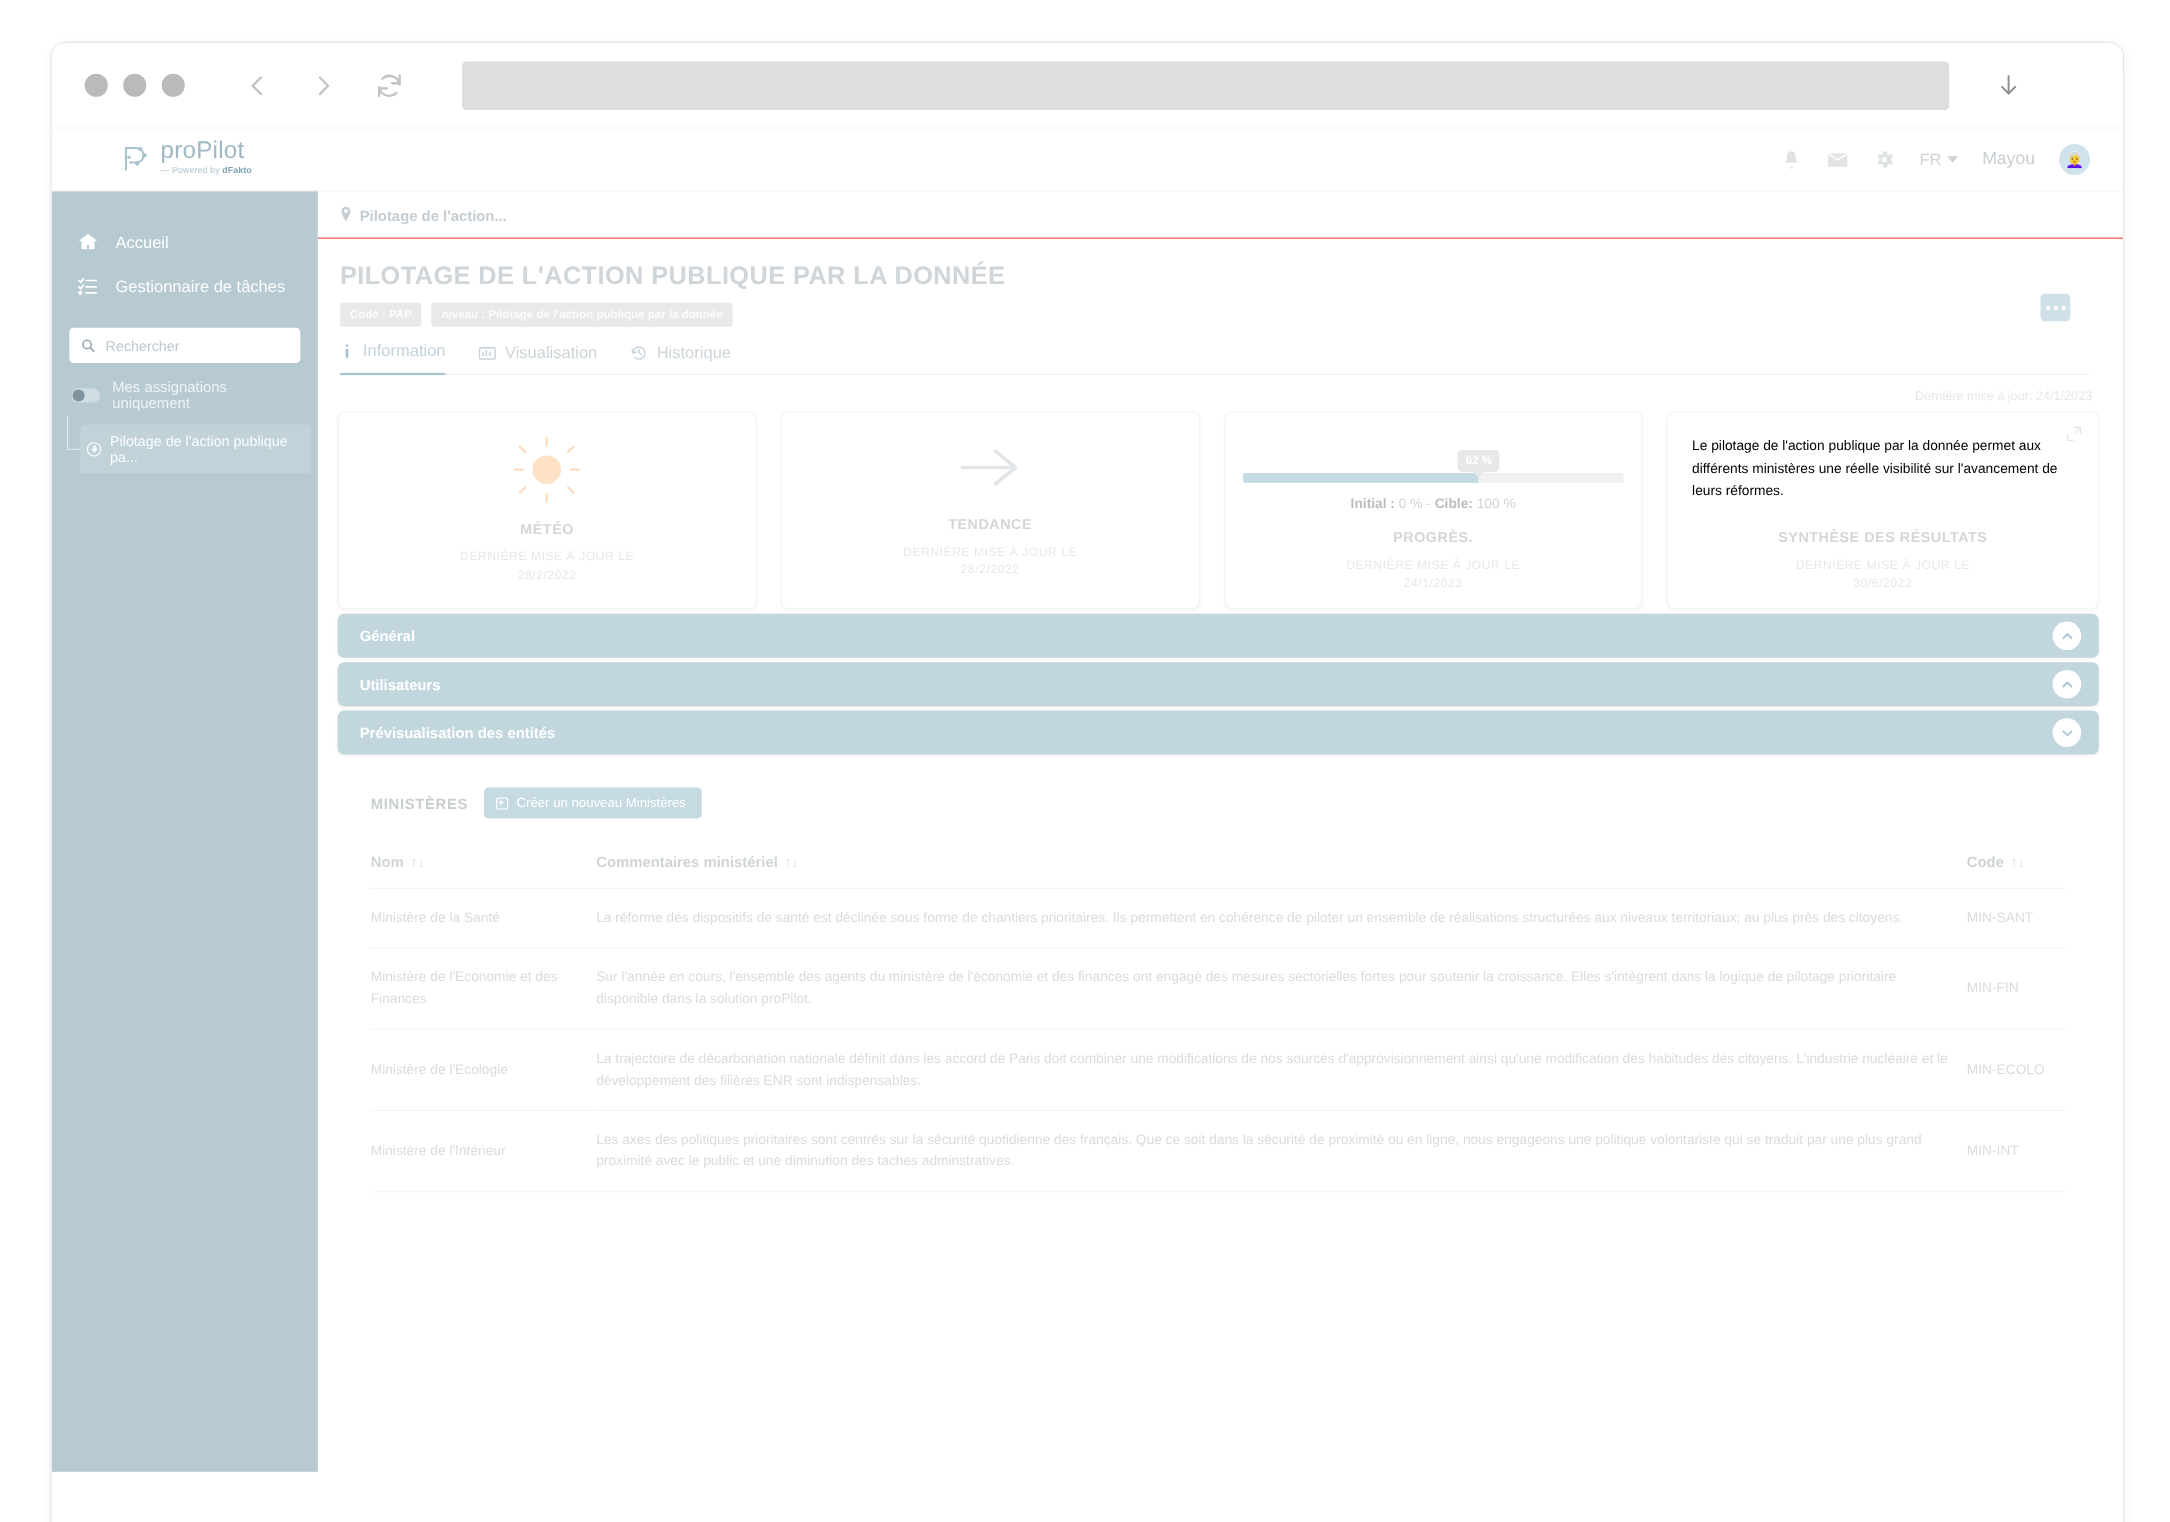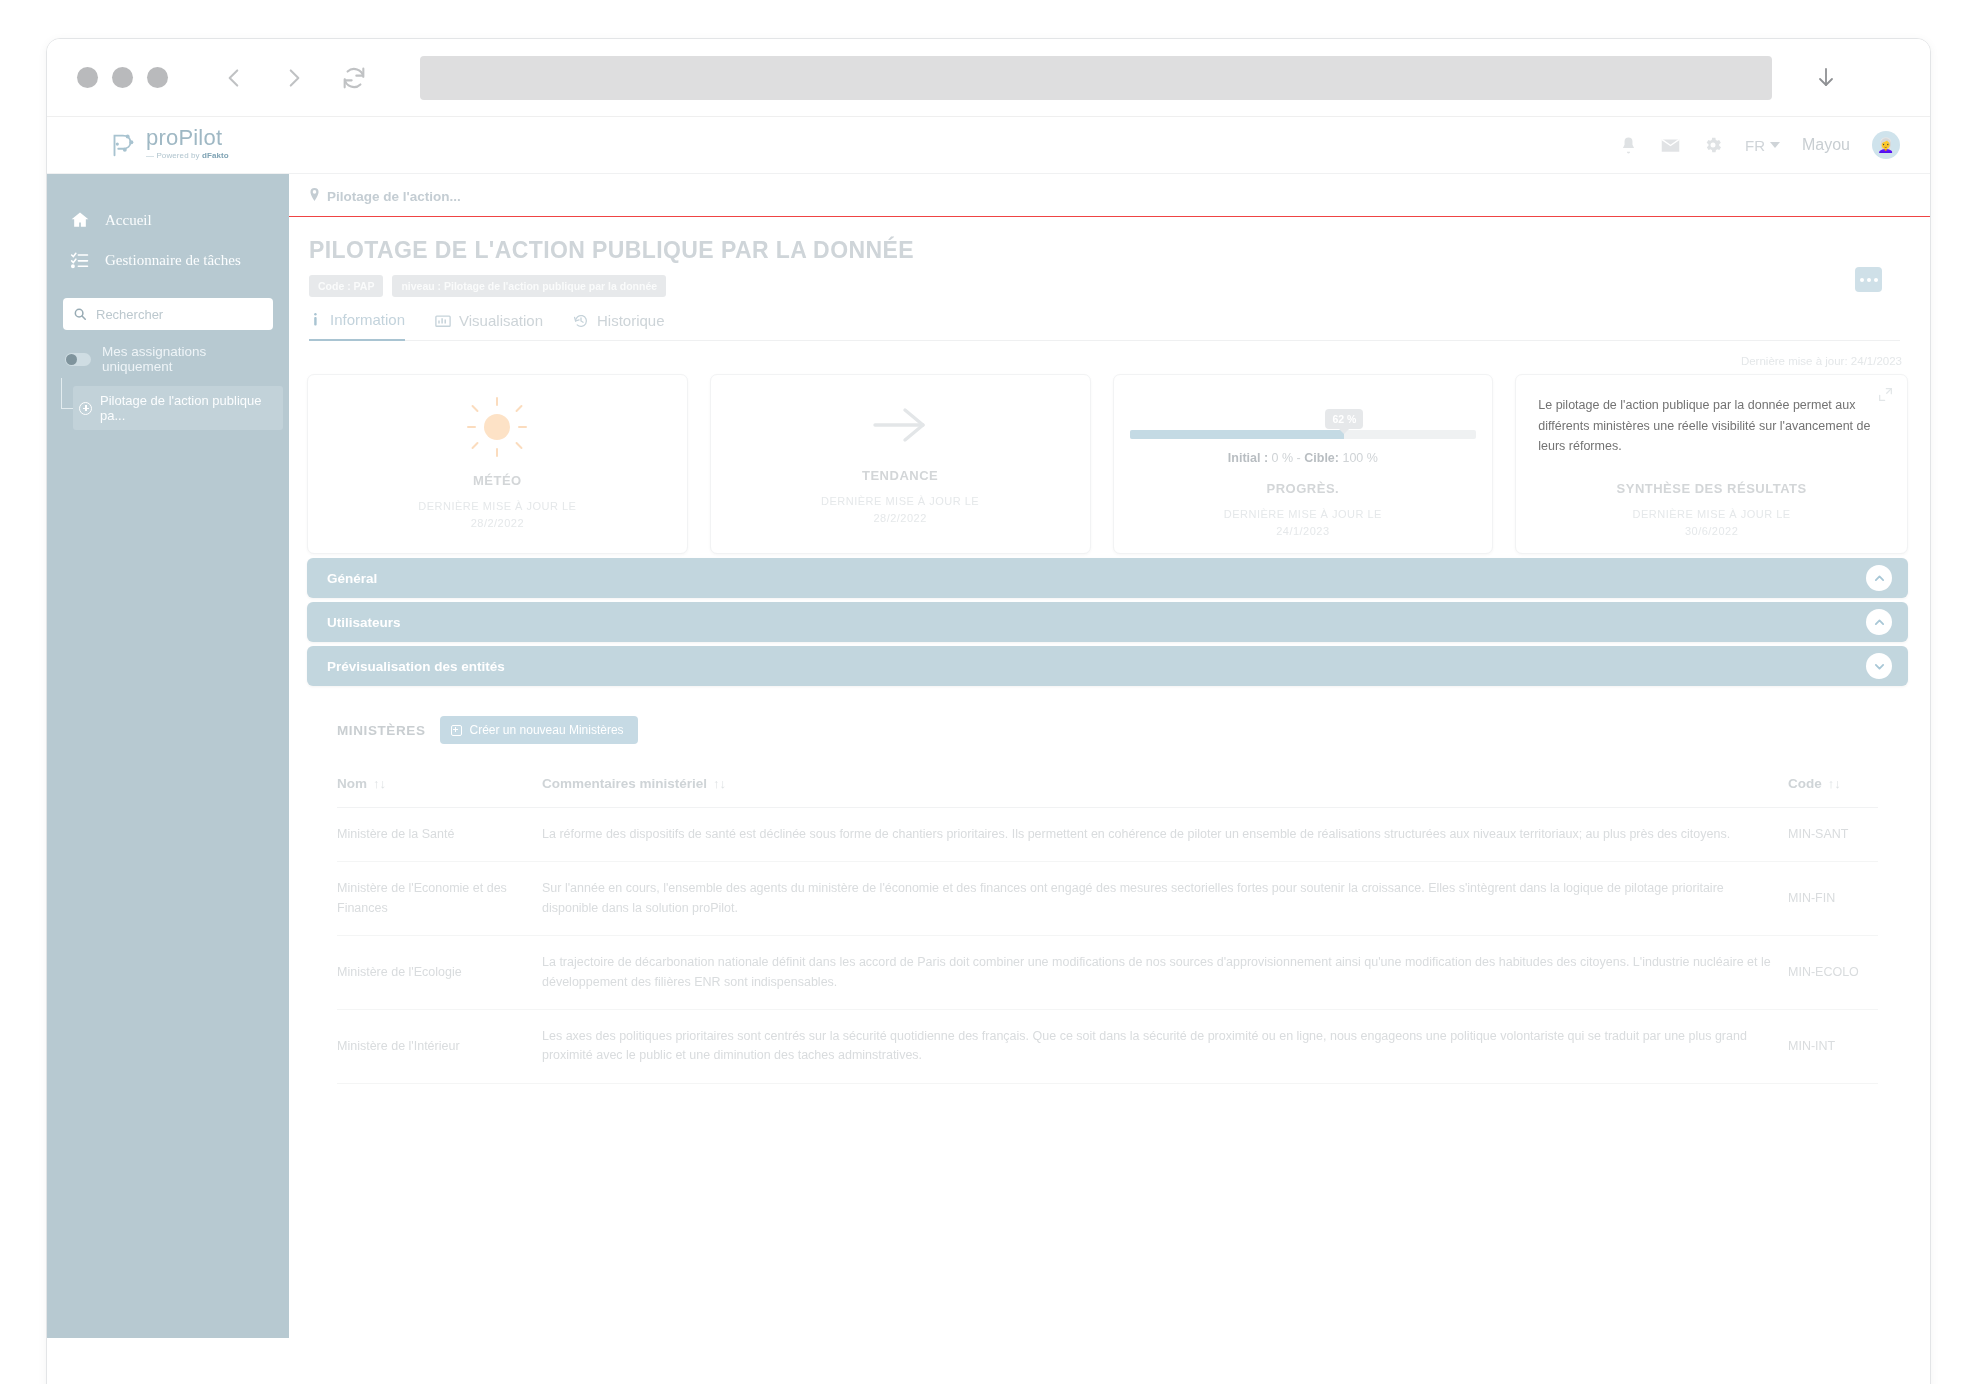--- a/index.html
+++ b/index.html
@@ -85,21 +85,21 @@
 
   
   .sidebar {
     width: 242px; flex: 0 0 242px;
     background: #b7c9d1;
     padding-top: 26px;
   }
   .side-item {
     display: flex; align-items: center; gap: 14px;
     padding: 10px 18px 10px 22px;
-    color: #fbfdfe; font-size: 15px; font-family: Liberation Serif, serif;
+    color: #fbfdfe; font-size: 15px;
   }
   .side-item .si-ico { width: 22px; display:flex; align-items:center; justify-content:center; color:#fff; }
   .side-search {
     margin: 18px 16px 0 16px;
     height: 32px; background: #fff; border-radius: 4px;
     display: flex; align-items: center; gap: 9px; padding: 0 10px;
   }
   .side-search .s-ico { color: #98abb4; display:flex; }
   .side-search input {
     border: 0; outline: 0; background: transparent;
@@ -239,21 +239,21 @@
   .bubble::after {
     content:''; position:absolute; left:50%; bottom:-5px; transform: translateX(-50%);
     border-left:5px solid transparent;border-right:5px solid transparent;border-top:5px solid #e6e8ea;
   }
   .pbar { width: 100%; height: 11px; background: #eff1f2; border-radius: 2px; overflow: hidden; }
   .pfill { height: 100%; background: #c4dae4; }
   .prog-legend { font-size: 12.5px; color: #cfd3d6; margin-top: 12px; }
   .prog-legend b { color: #b9bec2; }
 
   .synth-card { justify-content: flex-start; padding: 20px 22px 14px 22px; align-items: stretch; }
-  .synth-text { font-size: 12.5px; line-height: 1.65; color: #737373; }
+  .synth-text { font-size: 12.5px; line-height: 1.65; color: #000000; }
   .expand-ico { position: absolute; right: 14px; top: 12px; color: #e2e6e8; }
   .synth-foot { text-align: center; margin-top: auto; }
 
   
   .accordion {
     margin-top: 4px;
     background: #c2d6de;
     border-radius: 6px;
     height: 40px;
     display: flex; align-items: center;

